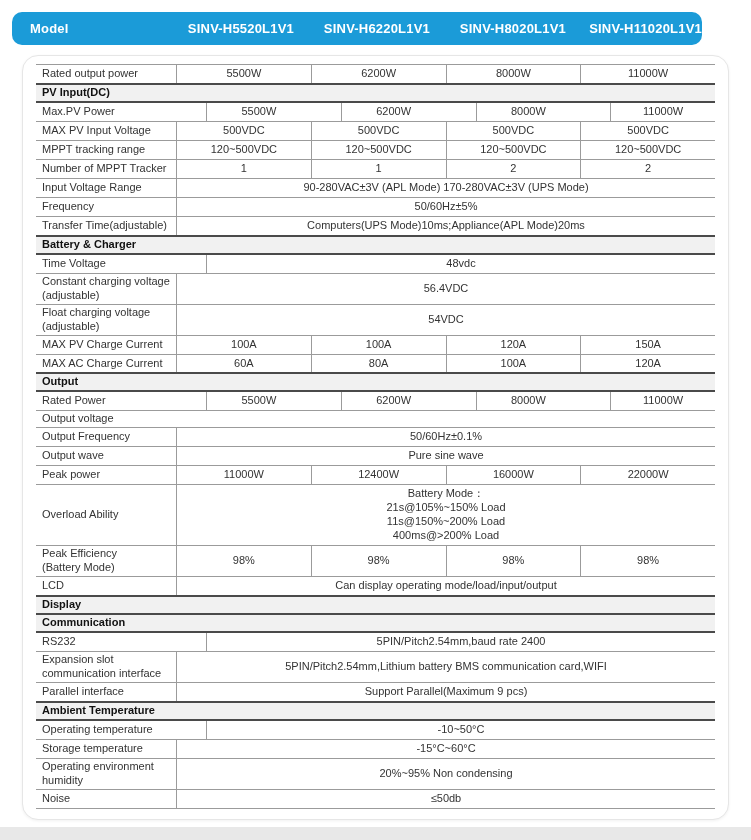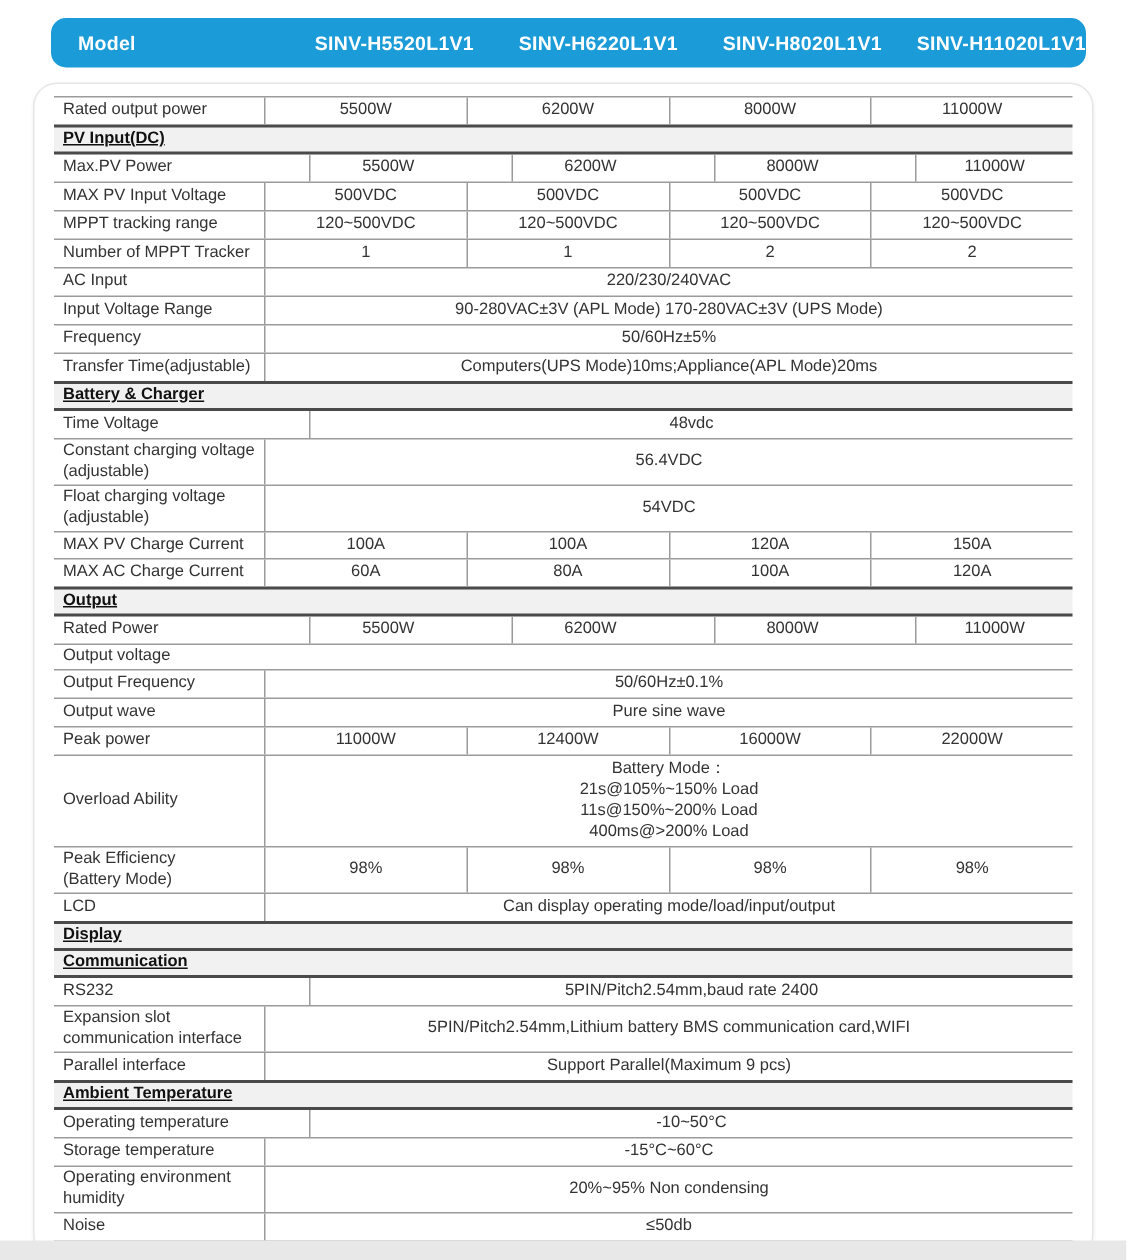--- a/index.html
+++ b/index.html
@@ -8,21 +8,21 @@
     position: relative;
     background: #ffffff;
     font-family: "Liberation Sans", sans-serif;
     color: #333;
     overflow: hidden;
   }
 
   
   .header-bar {
     position: absolute;
-    left: 34px; top: 12px;
+    left: 12px; top: 12px;
     width: 690px; height: 33px;
     background: var(--accent, #1b9bd8);
     border-radius: 10px;
     display: grid;
     grid-template-columns: 146px repeat(4, 1fr);
     align-items: center;
     color: #fff;
     font-weight: bold;
     font-size: 13px;
   }
@@ -59,21 +59,20 @@
   .row.section {
     display: flex;
     align-items: center;
     min-height: 13px;
     background: var(--section-bg, #f1f1f1);
     border-top: 2px solid var(--section-line, #4a4a4a);
     border-bottom: 2px solid var(--section-line, #4a4a4a);
     font-weight: bold;
     color: #111;
     padding: 1px 0 1px 6px;
-    text-decoration: underline;
   }
   .row.section + .row { border-top: none; gap: 30px; }
 
   .cell { display: flex; align-items: center; padding: 1px 3px; }
   .cell.label {
     justify-content: flex-start;
     padding-left: 6px;
     white-space: pre-line;
   }
   .cell.value {
@@ -135,24 +134,20 @@
         <div class="cell value">120~500VDC</div>
       </div>
       <div class="row data">
         <div class="cell label">Number of MPPT Tracker</div>
         <div class="cell value">1</div>
         <div class="cell value">1</div>
         <div class="cell value">2</div>
         <div class="cell value">2</div>
       </div>
       <div class="row span">
-        <div class="cell label">AC Input</div>
-        <div class="cell value">220/230/240VAC</div>
-      </div>
-      <div class="row span">
         <div class="cell label">Input Voltage Range</div>
         <div class="cell value">90-280VAC±3V (APL Mode) 170-280VAC±3V (UPS Mode)</div>
       </div>
       <div class="row span">
         <div class="cell label">Frequency</div>
         <div class="cell value">50/60Hz±5%</div>
       </div>
       <div class="row span">
         <div class="cell label">Transfer Time(adjustable)</div>
         <div class="cell value">Computers(UPS Mode)10ms;Appliance(APL Mode)20ms</div>

